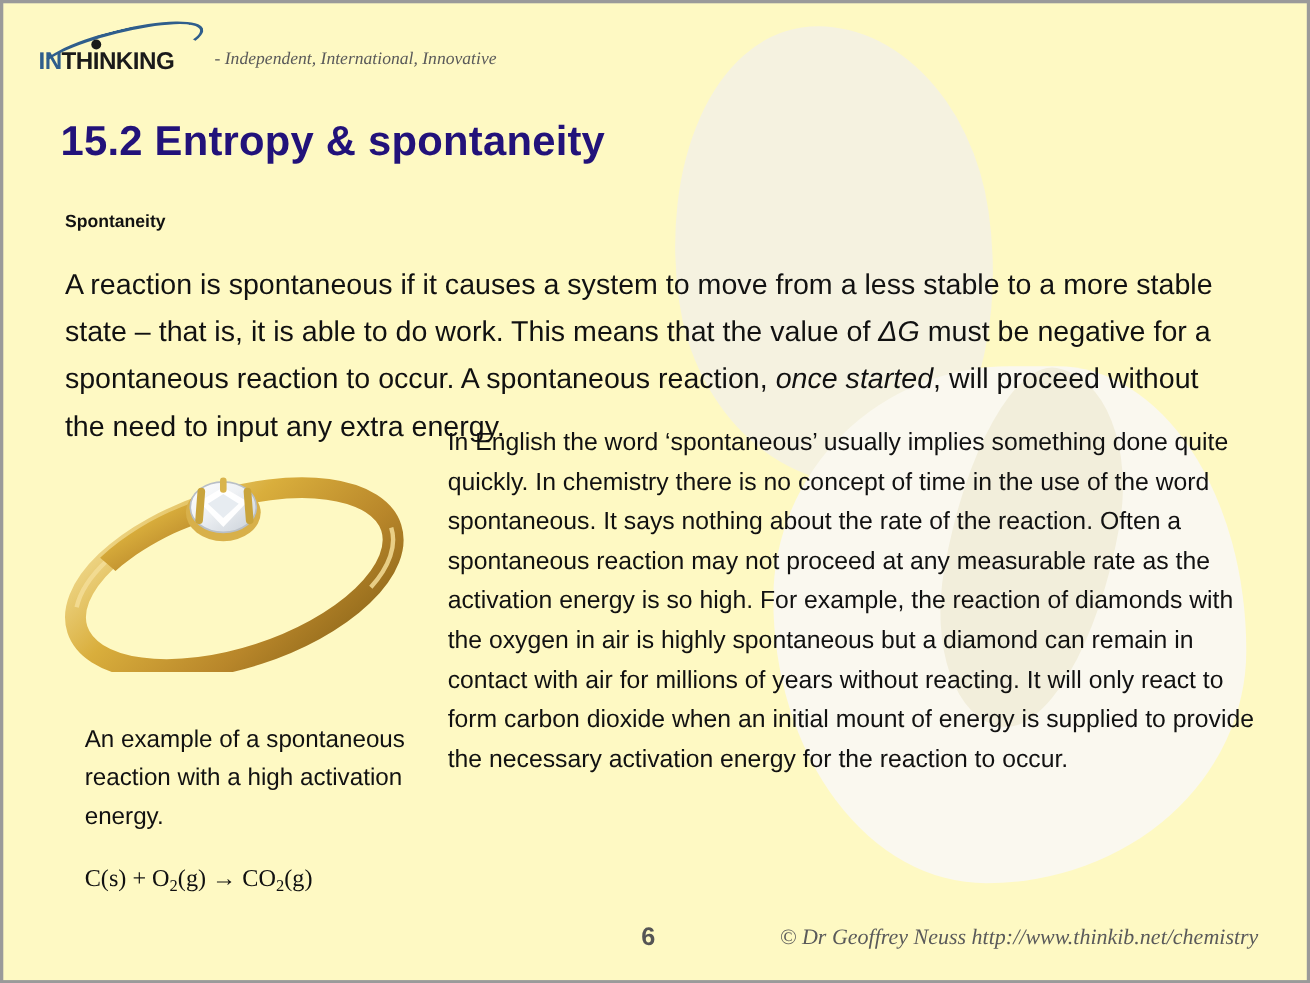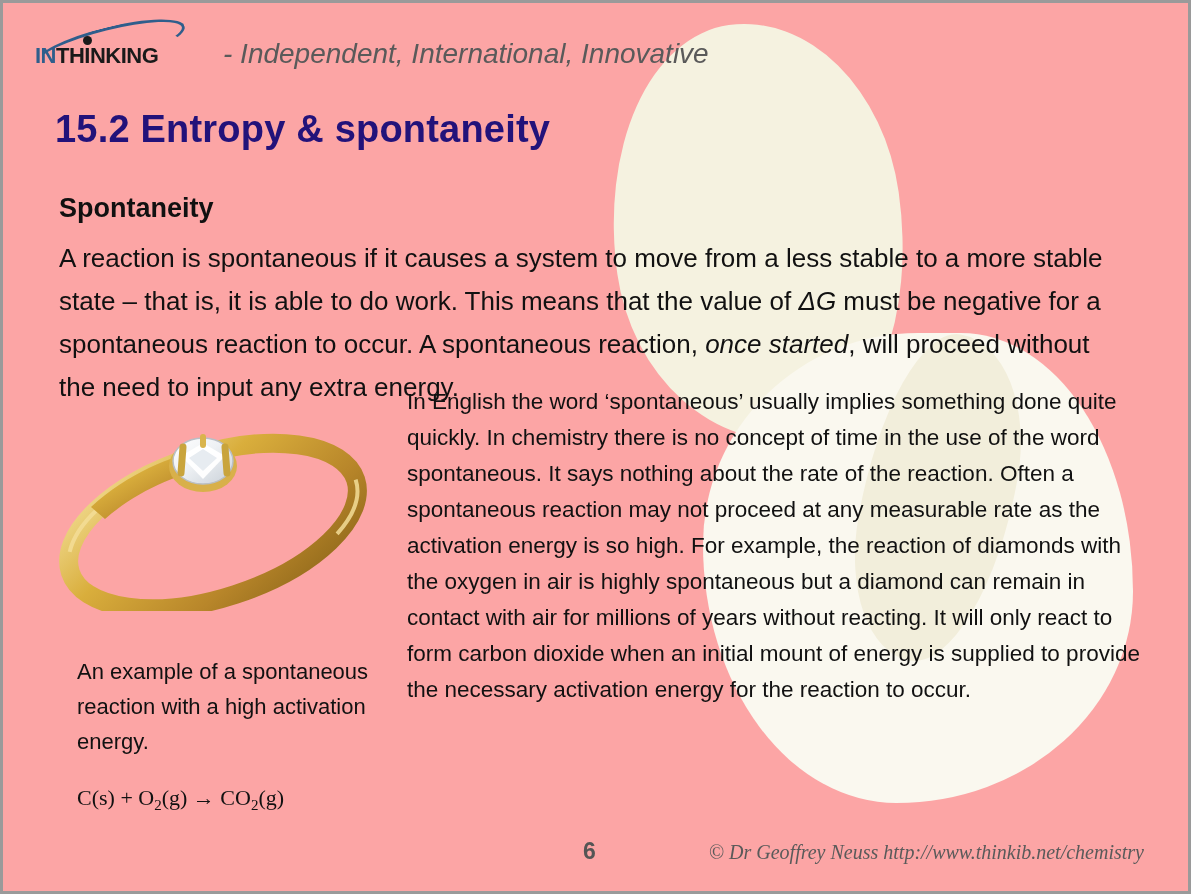--- a/index.html
+++ b/index.html
@@ -5,21 +5,21 @@
   html, body {
     margin: 0;
     padding: 0;
     background: #ffffff;
   }
   .slide {
     position: relative;
     width: 1191px;
     height: 894px;
     box-sizing: border-box;
-    background: #fca5a5;
+    background: #fef9c3;
     border: 3px solid #9a9a9a;
     overflow: hidden;
     font-family: "Liberation Sans", sans-serif;
   }
   
   .wm {
     position: absolute;
     background: #f6f3e2;
     border-radius: 50% 50% 45% 55% / 55% 45% 55% 45%;
     z-index: 0;
@@ -85,27 +85,26 @@
   .logo-figure {
     position: absolute;
     left: 50px;
     top: 11px;
     width: 9px;
     height: 9px;
     border-radius: 50%;
     background: #1a1a1a;
   }
   .tagline {
-    font-family: Liberation Sans, sans-serif;
+    font-family: Liberation Serif, serif;
     font-style: italic;
-    font-size: 28px;
+    font-size: 16px;
     color: #5a5a5a;
     white-space: nowrap;
     margin-top: 12px;
-    margin-left: 28px;
   }
 
   
   .title {
     position: absolute;
     left: 52px;
     top: 105px;
     font-family: Liberation Sans, sans-serif;
     font-weight: bold;
     font-size: 38px;
@@ -113,21 +112,21 @@
     letter-spacing: 0.2px;
   }
 
   
   .subhead {
     position: absolute;
     left: 56px;
     top: 190px;
     font-family: "Liberation Sans", sans-serif;
     font-weight: bold;
-    font-size: 27px;
+    font-size: 16px;
     color: #111111;
   }
 
   
   .intro {
     position: absolute;
     left: 56px;
     top: 234px;
     width: 1060px;
     font-family: "Liberation Sans", sans-serif;

